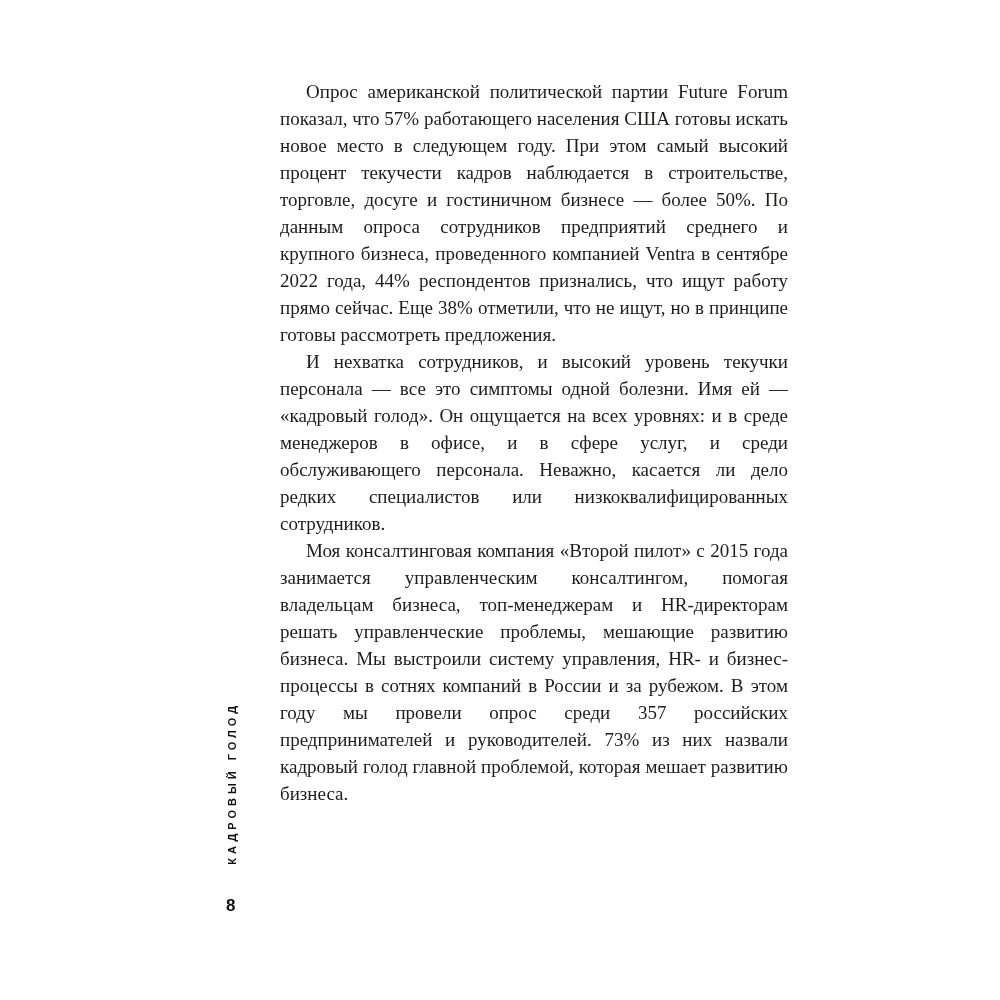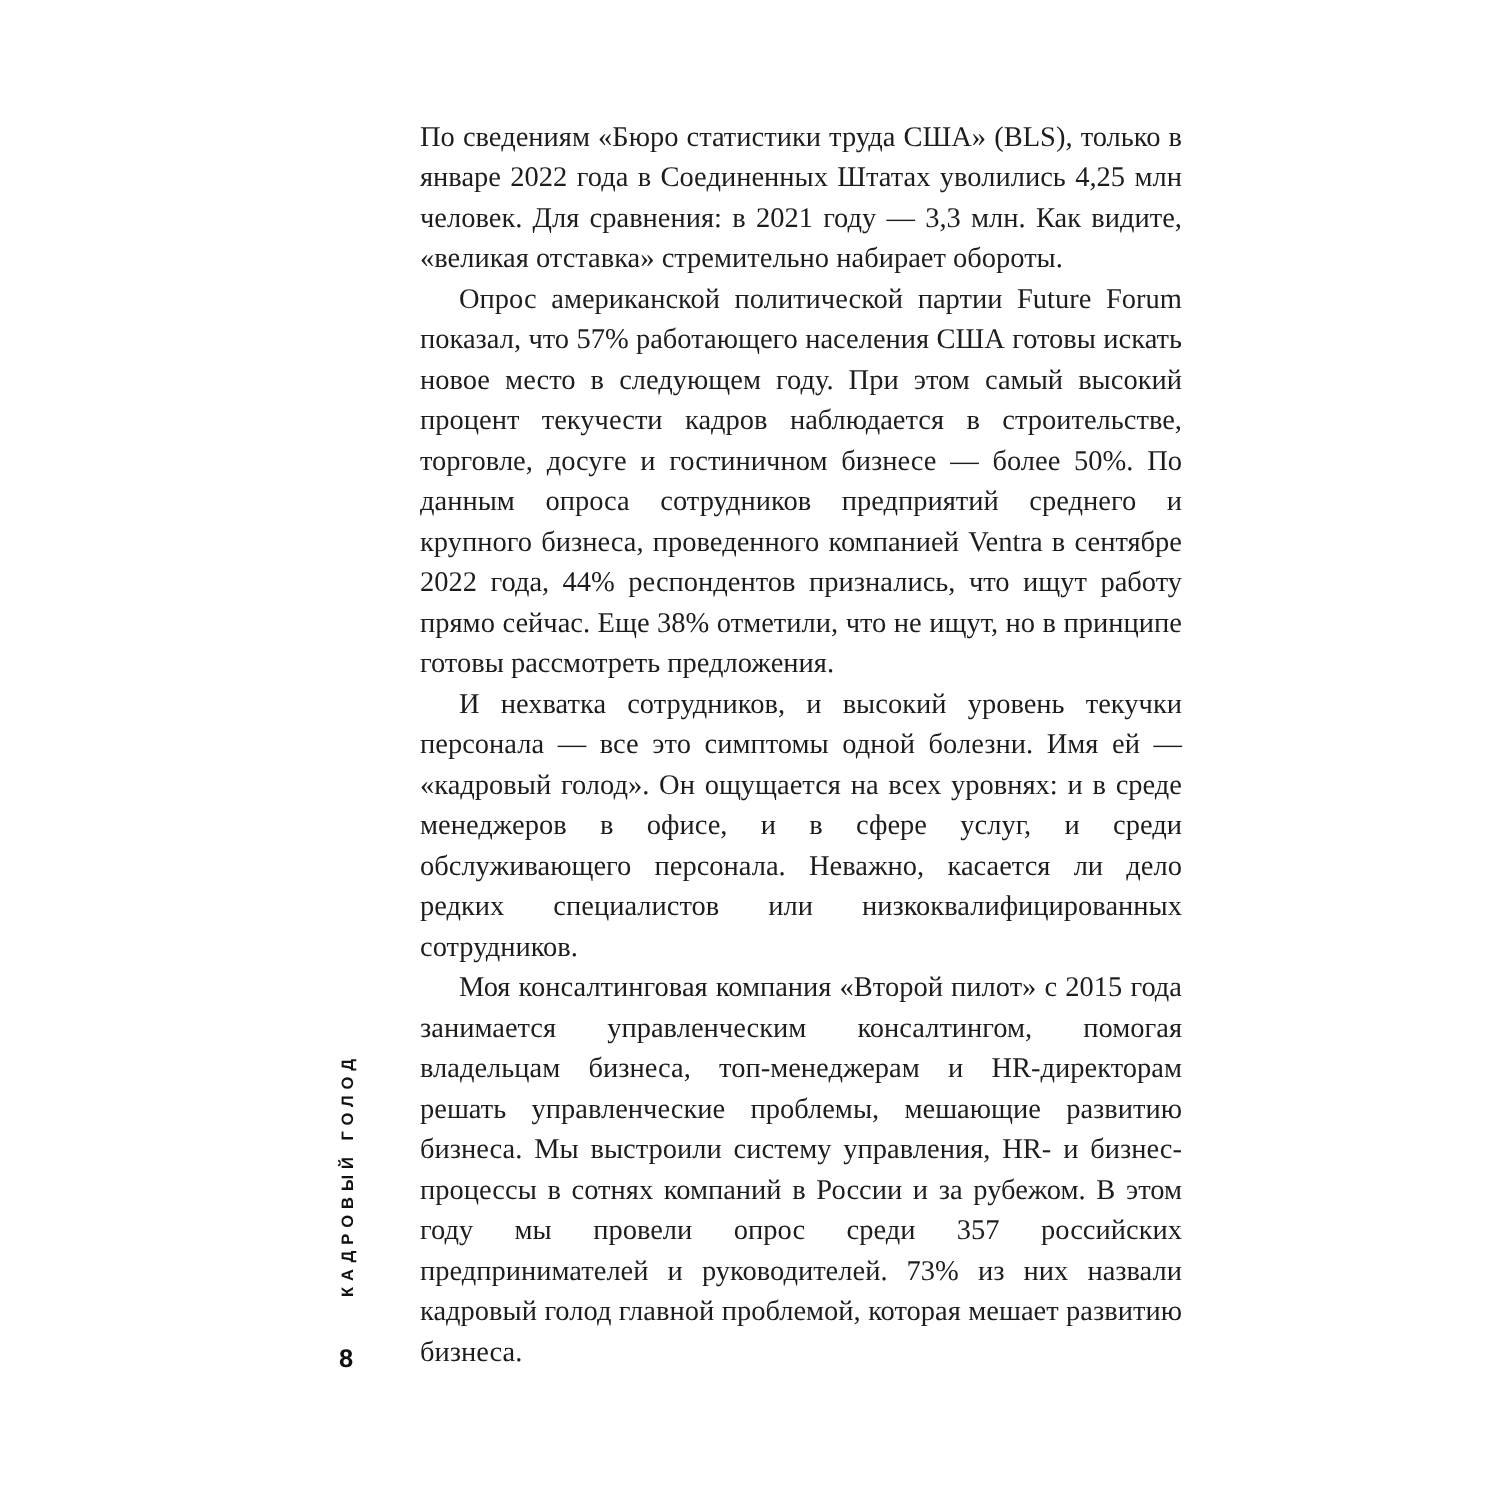--- a/index.html
+++ b/index.html
@@ -68,19 +68,18 @@
 
 <div class="book-page">
 
   <div class="running-title">
     <span class="vtext">КАДРОВЫЙ ГОЛОД</span>
   </div>
 
   <div class="page-number">8</div>
 
   <div class="text-column" id="paragraphs">
-      <p>По сведениям «Бюро статистики труда США» (BLS), только в январе 2022 года в Соединенных Штатах уволились 4,25 млн человек. Для сравнения: в 2021 году — 3,3 млн. Как видите, «великая отставка» стремительно набирает обороты.</p>
       <p class="indent">Опрос американской политической партии Future Forum показал, что 57% работающего населения США готовы искать новое место в следующем году. При этом самый высокий процент текучести кадров наблюдается в строительстве, торговле, досуге и гостиничном бизнесе — более 50%. По данным опроса сотрудников предприятий среднего и крупного бизнеса, проведенного компанией Ventra в сентябре 2022 года, 44% респондентов признались, что ищут работу прямо сейчас. Еще 38% отметили, что не ищут, но в принципе готовы рассмотреть предложения.</p>
       <p class="indent">И нехватка сотрудников, и высокий уровень текучки персонала — все это симптомы одной болезни. Имя ей — «кадровый голод». Он ощущается на всех уровнях: и в среде менеджеров в офисе, и в сфере услуг, и среди обслуживающего персонала. Неважно, касается ли дело редких специалистов или низкоквалифицированных сотрудников.</p>
       <p class="indent">Моя консалтинговая компания «Второй пилот» с 2015 года занимается управленческим консалтингом, помогая владельцам бизнеса, топ-менеджерам и HR-директорам решать управленческие проблемы, мешающие развитию бизнеса. Мы выстроили систему управления, HR- и бизнес-процессы в сотнях компаний в России и за рубежом. В этом году мы провели опрос среди 357 российских предпринимателей и руководителей. 73% из них назвали кадровый голод главной проблемой, которая мешает развитию бизнеса.</p>
     </div>
 
 </div>
 
 </body></html>

